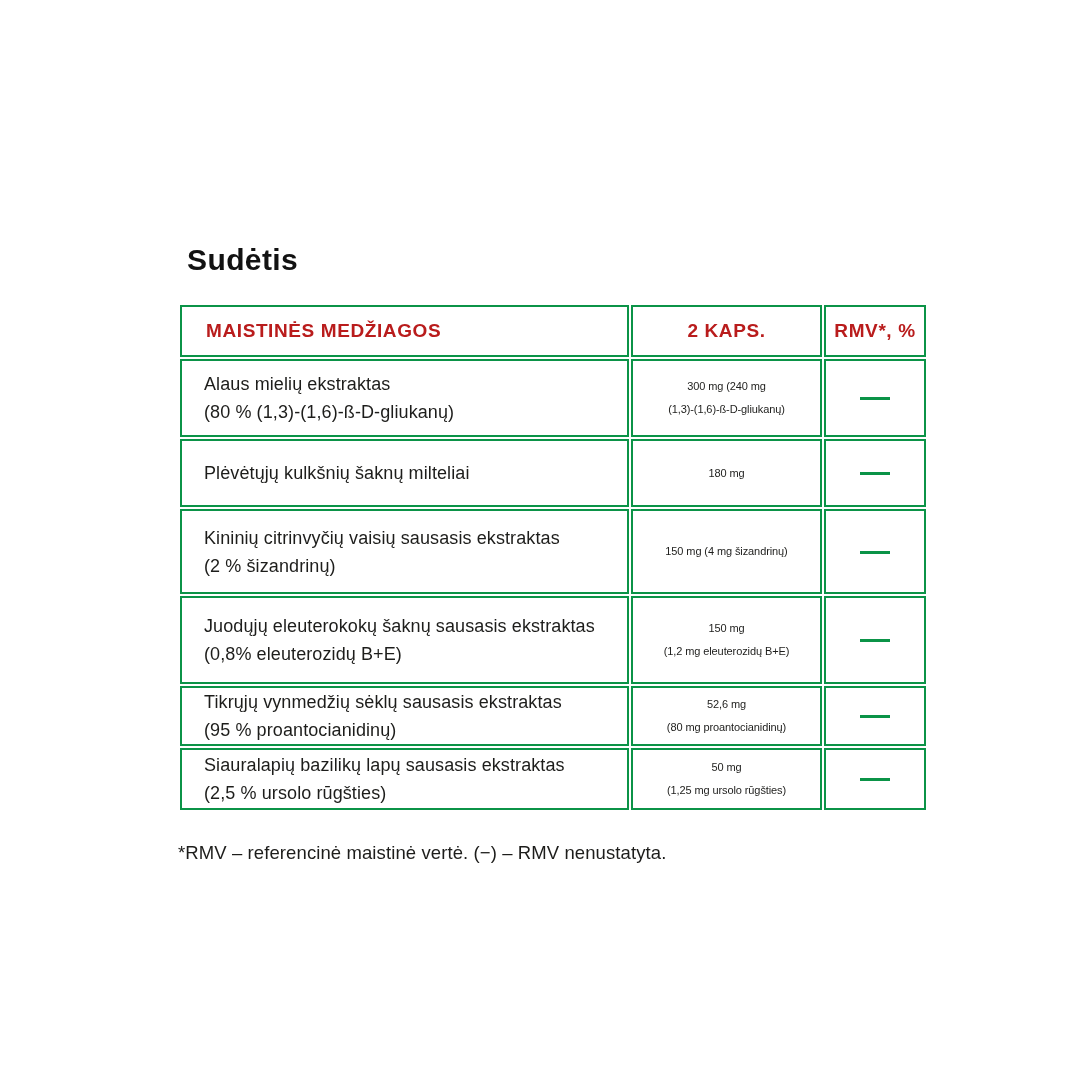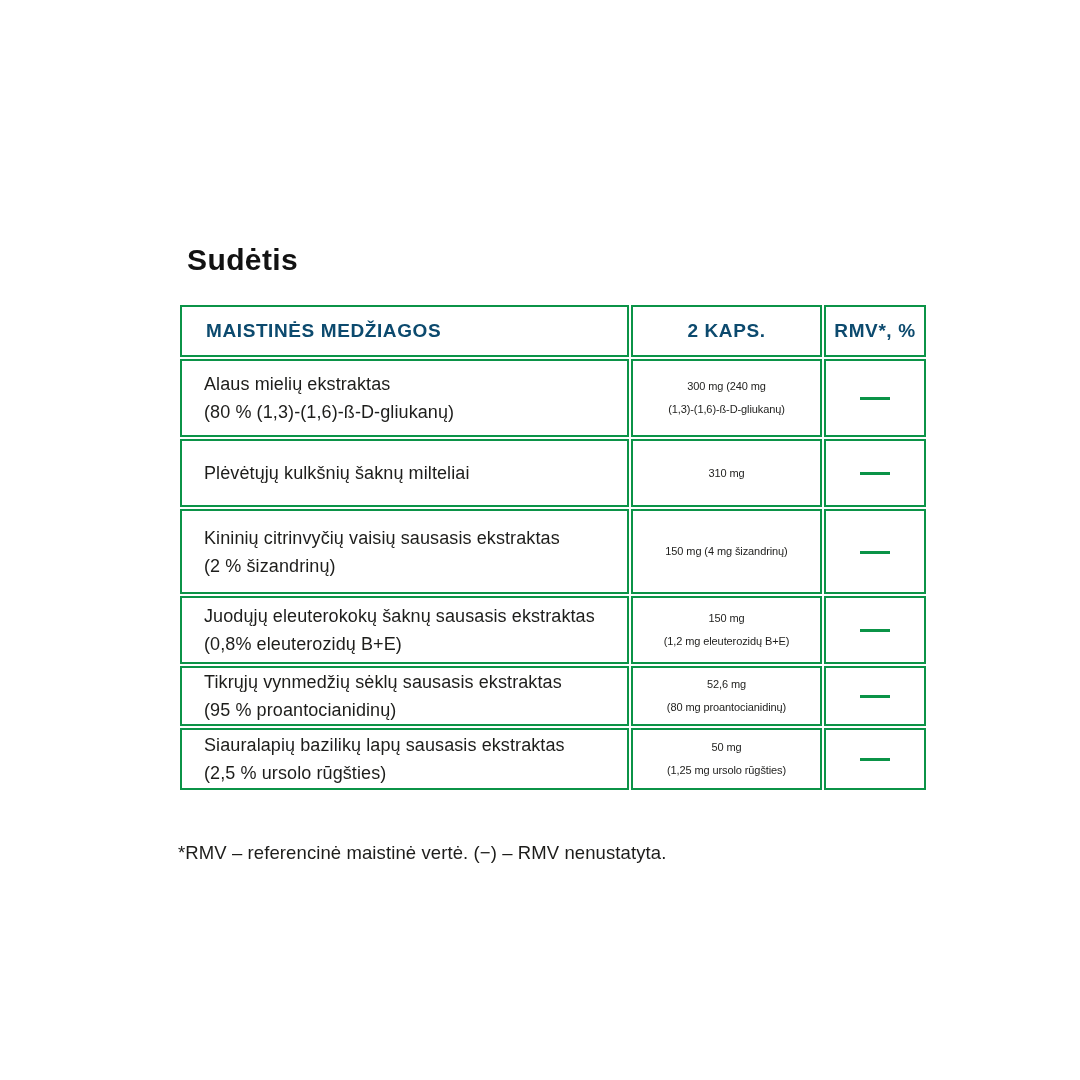--- a/index.html
+++ b/index.html
@@ -36,21 +36,21 @@
   table.nutrition td {
     border: 2px solid #0b9347;
     background: #ffffff;
     vertical-align: middle;
   }
   col.c1 { width: 449px; }
   col.c2 { width: 191px; }
   col.c3 { width: 102px; }
   th {
     height: 52px;
-    color: #0c4a6e;
+    color: #b91c1c;
     font-size: 19px;
     font-weight: 700;
     letter-spacing: 0.6px;
     text-align: center;
     white-space: nowrap;
     margin-left: 15px;
   }
   th.h-name { text-align: left; padding-left: 24px; }
   td.name-cell {
     text-align: left;
@@ -70,21 +70,21 @@
   .dash {
     display: inline-block;
     width: 30px;
     height: 3px;
     background: #0b9347;
     vertical-align: middle;
   }
   tr.r1 td { height: 78px; }
   tr.r2 td { height: 68px; }
   tr.r3 td { height: 85px; }
-  tr.r4 td { height: 68px; }
+  tr.r4 td { height: 88px; }
   tr.r5 td { height: 47px; }
   tr.r6 td { height: 62px; }
   .footnote {
     position: absolute;
     left: 178px;
     top: 842px;
     font-size: 18.5px;
     letter-spacing: 0.1px;
     color: #1d1d1b;
   }
@@ -120,21 +120,21 @@
           <div>(1,3)-(1,6)-ß-D-gliukanų)</div>
         </td>
         <td class="rmv-cell"><span class="dash"></span></td>
       </tr>
       <tr class="r2">
         <td class="name-cell">
           <div>Plėvėtųjų kulkšnių šaknų milteliai</div>
           <div></div>
         </td>
         <td class="amount-cell">
-          <div>310 mg</div>
+          <div>180 mg</div>
           <div></div>
         </td>
         <td class="rmv-cell"><span class="dash"></span></td>
       </tr>
       <tr class="r3">
         <td class="name-cell">
           <div>Kininių citrinvyčių vaisių sausasis ekstraktas</div>
           <div>(2 % šizandrinų)</div>
         </td>
         <td class="amount-cell">

